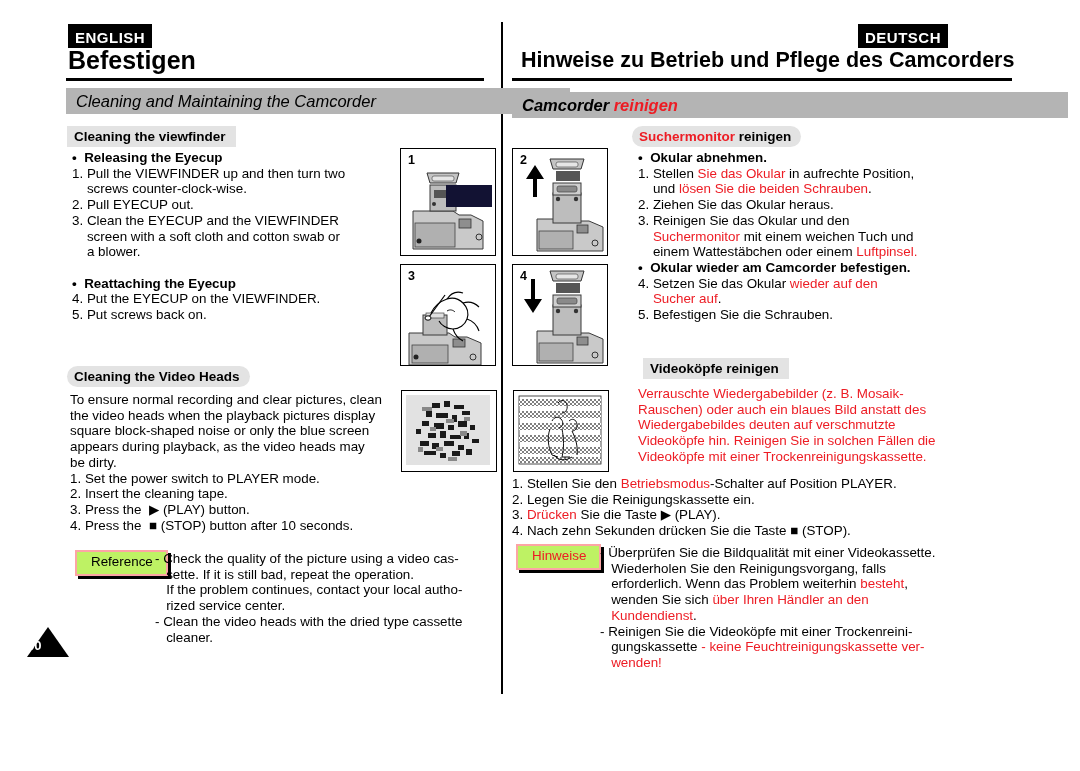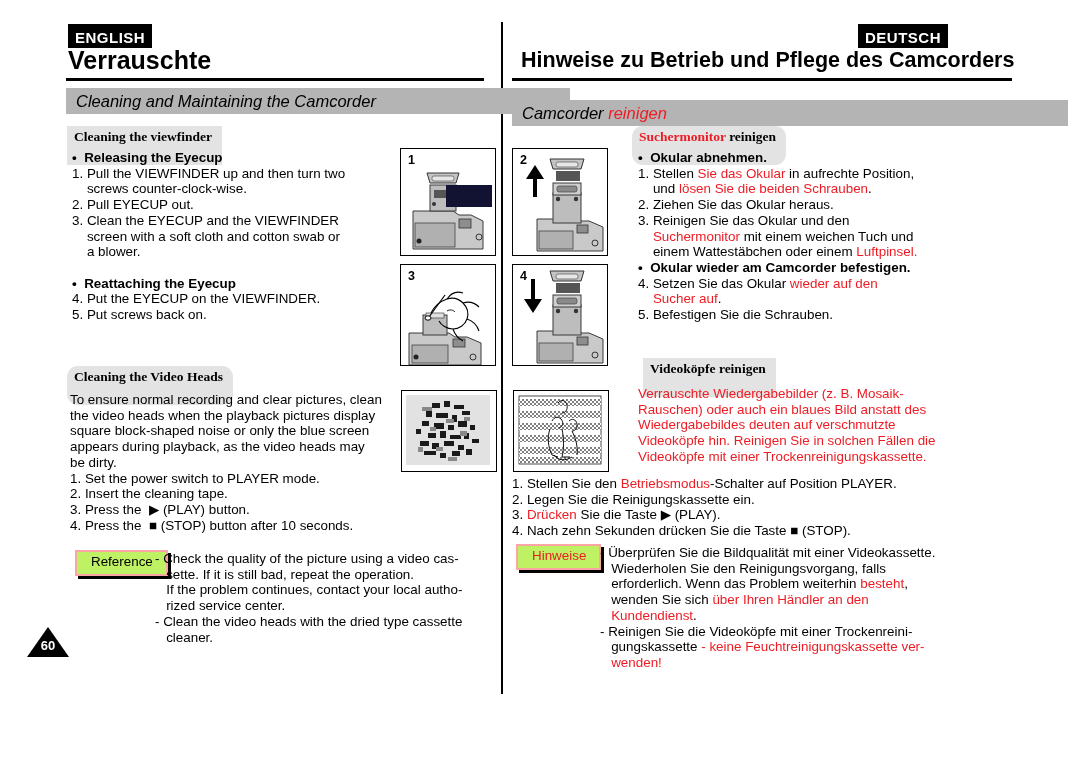--- a/index.html
+++ b/index.html
@@ -69,33 +69,32 @@
     position: absolute;
     background: #b4b4b4;
     font-style: italic;
     font-size: 16.5px;
     font-weight: normal;
     padding: 4px 0 5px 10px;
     box-sizing: border-box;
     white-space: nowrap;
   }
   #sec-en { left: 66px; top: 88px; width: 504px; height: 26px; }
-  #sec-de { left: 512px; top: 100px; width: 556px; height: 26px; }
+  #sec-de { left: 512px; top: 92px; width: 556px; height: 26px; font-weight: bold; }
 
   
   .sub-head {
     position: absolute;
     background: #e3e3e3;
     font-weight: bold;
     font-size: 13.5px;
-    padding: 4px 10px 20px 7px;
+    padding: 4px 10px 2px 7px;
     box-sizing: border-box;
     white-space: nowrap;
     line-height: 1.1;
-    font-family: Liberation Serif, serif;
   }
   #sub-en-1 { left: 67px; top: 126px; }
   #sub-en-2 { left: 67px; top: 366px; border-radius: 11px; }
   #sub-de-1 { left: 632px; top: 126px; border-radius: 11px; }
   #sub-de-2 { left: 643px; top: 358px; }
 
   
   .txt {
     position: absolute;
     font-size: 13.4px;
@@ -142,21 +141,21 @@
     left: 0; top: 0;
     width: 0; height: 0;
     border-left: 21px solid transparent;
     border-right: 21px solid transparent;
     border-bottom: 30px solid #000000;
   }
   #page-num-txt {
     position: absolute;
     left: 0; top: 12px;
     width: 42px;
-    text-align: center;
+    text-align: left;
     color: #ffffff;
     font-size: 13px;
     font-weight: bold;
     line-height: 1;
   }
 
   
   .panel {
     position: absolute;
     border: 1.5px solid #000000;
@@ -185,21 +184,21 @@
   svg { display: block; }
 </style>
 </head>
 <body>
 
 <div class="page">
 
   <div class="lang-badge" id="badge-en">ENGLISH</div>
   <div class="lang-badge" id="badge-de">DEUTSCH</div>
 
-  <div class="main-title" id="title-en">Verrauschte</div>
+  <div class="main-title" id="title-en">Befestigen</div>
   <div class="main-title" id="title-de">Hinweise zu Betrieb und Pflege des Camcorders</div>
 
   <div class="title-rule" id="rule-en"></div>
   <div class="title-rule" id="rule-de"></div>
 
   <div id="divider"></div>
 
   <div class="section-bar" id="sec-en">Cleaning and Maintaining the Camcorder</div>
   <div class="section-bar" id="sec-de"><span>Camcorder </span><span class="red">reinigen</span></div>
 

